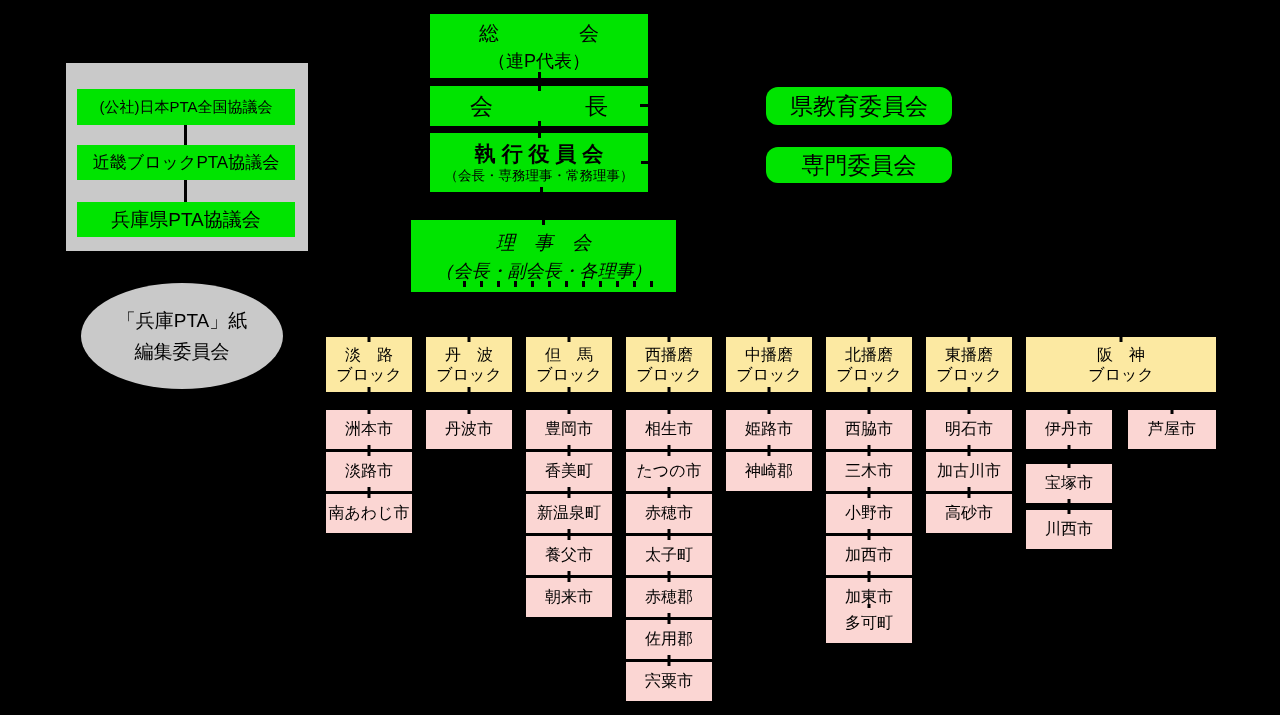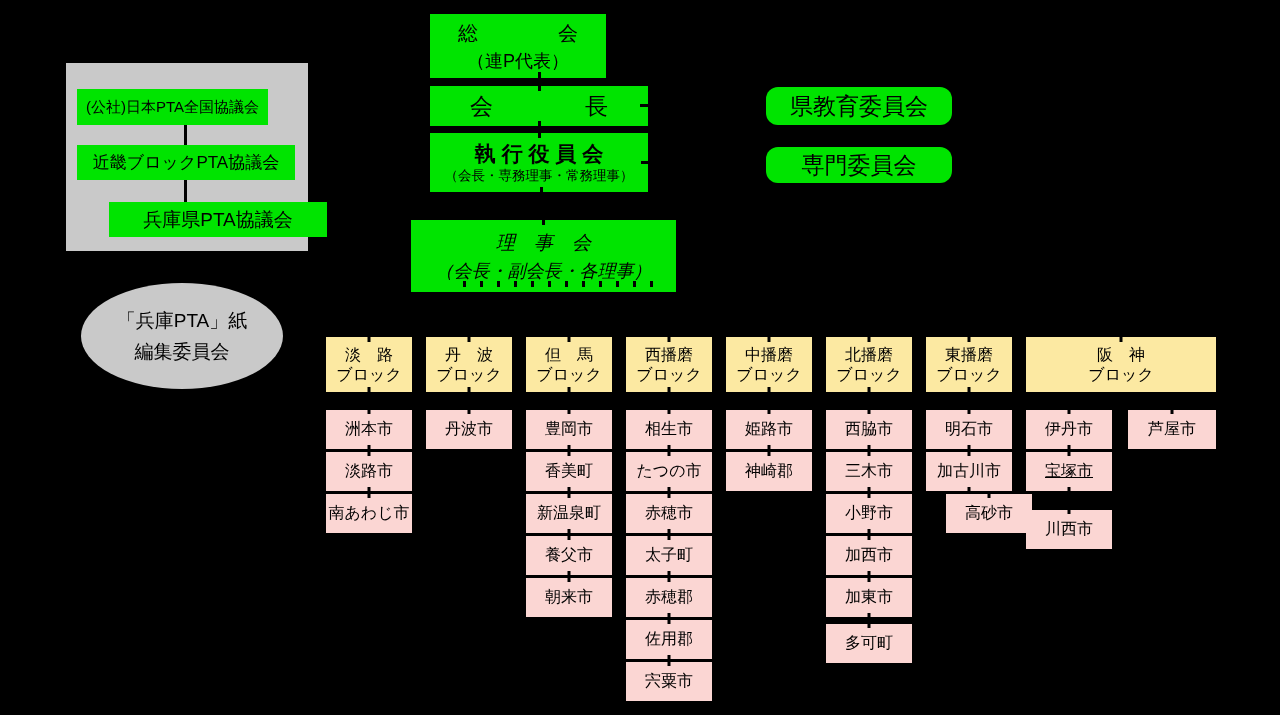--- a/index.html
+++ b/index.html
@@ -19,21 +19,21 @@
   .soukai .l1{font-size:20px;line-height:30px;}
   .soukai .l2{font-size:18px;line-height:26px;}
   .kaichou{font-size:23px;}
   .shikkou .l1{font-size:21px;line-height:27px;font-weight:600;}
   .shikkou .l2{font-size:13.5px;line-height:18px;}
   .rijikai .l1{font-size:19px;line-height:29px;}
   .rijikai .l2{font-size:18px;line-height:28px;}
   .rightbox{font-size:23px;border-radius:12px;}
   .chain1{font-size:15px;}
   .chain2{font-size:17px;}
-  .chain3{font-size:19px;margin-left:32px;}
+  .chain3{font-size:19px;}
   .ellipse{
     position:absolute;background:var(--gray,#c9c9c9);border-radius:50%;
     display:flex;flex-direction:column;align-items:center;justify-content:center;
     text-align:center;font-size:19px;line-height:31px;
   }
   
   .block{width:86px;height:55px;top:337px;font-size:16px;line-height:20px;}
   .city{width:86px;height:39px;font-size:16px;}
   .block::before,.block::after,.city::before,.cb::after{
     content:"";position:absolute;left:50%;transform:translateX(-50%);
@@ -48,21 +48,21 @@
   .fanticks{
     position:absolute;left:463px;top:281px;width:198px;height:6px;
     background:repeating-linear-gradient(90deg,#000 0 3px,transparent 3px 17px);
   }
 </style>
 </head>
 <body>
 
 <div class="stage">
 
-  <div class="box green soukai" style="left:430px;top:14px;width:176px;height:64px;">
+  <div class="box green soukai" style="left:430px;top:14px;width:218px;height:64px;">
     <span class="l1">総　　　　会</span>
     <span class="l2">（連P代表）</span>
   </div>
   <div class="box green kaichou" style="left:430px;top:86px;width:218px;height:40px;">
     <span>会　　　　長</span>
   </div>
   <div class="box green shikkou" style="left:430px;top:133px;width:218px;height:59px;">
     <span class="l1">執 行 役 員 会</span>
     <span class="l2">（会長・専務理事・常務理事）</span>
   </div>
@@ -74,21 +74,21 @@
   <div class="box green rightbox" style="left:766px;top:87px;width:186px;height:38px;">
     <span>県教育委員会</span>
   </div>
   <div class="box green rightbox" style="left:766px;top:147px;width:186px;height:36px;">
     <span>専門委員会</span>
   </div>
 
   <div class="graybg" style="left:66px;top:63px;width:242px;height:188px;"></div>
   <div class="tick" style="left:184px;top:125px;width:3px;height:20px;"></div>
   <div class="tick" style="left:184px;top:180px;width:3px;height:22px;"></div>
-  <div class="box green chain1" style="left:77px;top:89px;width:191px;height:36px;">
+  <div class="box green chain1" style="left:77px;top:89px;width:218px;height:36px;">
     <span>(公社)日本PTA全国協議会</span>
   </div>
   <div class="box green chain2" style="left:77px;top:145px;width:218px;height:35px;">
     <span>近畿ブロックPTA協議会</span>
   </div>
   <div class="box green chain3" style="left:77px;top:202px;width:218px;height:35px;">
     <span>兵庫県PTA協議会</span>
   </div>
 
   <div class="ellipse" style="left:81px;top:283px;width:202px;height:106px;">
@@ -162,25 +162,25 @@
   <div class="box pink city" style="left:626px;top:662px;">宍粟市</div>
 
   <div class="box pink city cb" style="left:726px;top:410px;">姫路市</div>
   <div class="box pink city" style="left:726px;top:452px;">神崎郡</div>
 
   <div class="box pink city cb" style="left:826px;top:410px;">西脇市</div>
   <div class="box pink city cb" style="left:826px;top:452px;text-align:right;">三木市</div>
   <div class="box pink city cb" style="left:826px;top:494px;">小野市</div>
   <div class="box pink city cb" style="left:826px;top:536px;">加西市</div>
   <div class="box pink city cb" style="left:826px;top:578px;">加東市</div>
-  <div class="box pink city" style="left:826px;top:624px;">多可町</div>
+  <div class="box pink city" style="left:826px;top:604px;">多可町</div>
 
   <div class="box pink city cb" style="left:926px;top:410px;">明石市</div>
   <div class="box pink city cb" style="left:926px;top:452px;">加古川市</div>
-  <div class="box pink city" style="left:926px;top:494px;margin-left:20px;">高砂市</div>
+  <div class="box pink city" style="left:926px;top:494px;">高砂市</div>
 
   <div class="box pink city cb" style="left:1026px;top:410px;">伊丹市</div>
-  <div class="box pink city cb" style="left:1026px;top:452px;text-decoration:underline;">宝塚市</div>
+  <div class="box pink city cb" style="left:1026px;top:464px;">宝塚市</div>
   <div class="box pink city" style="left:1026px;top:510px;">川西市</div>
 
   <div class="box pink city" style="left:1128px;top:410px;width:88px;">芦屋市</div>
 
 </div>
 
 </body></html>

